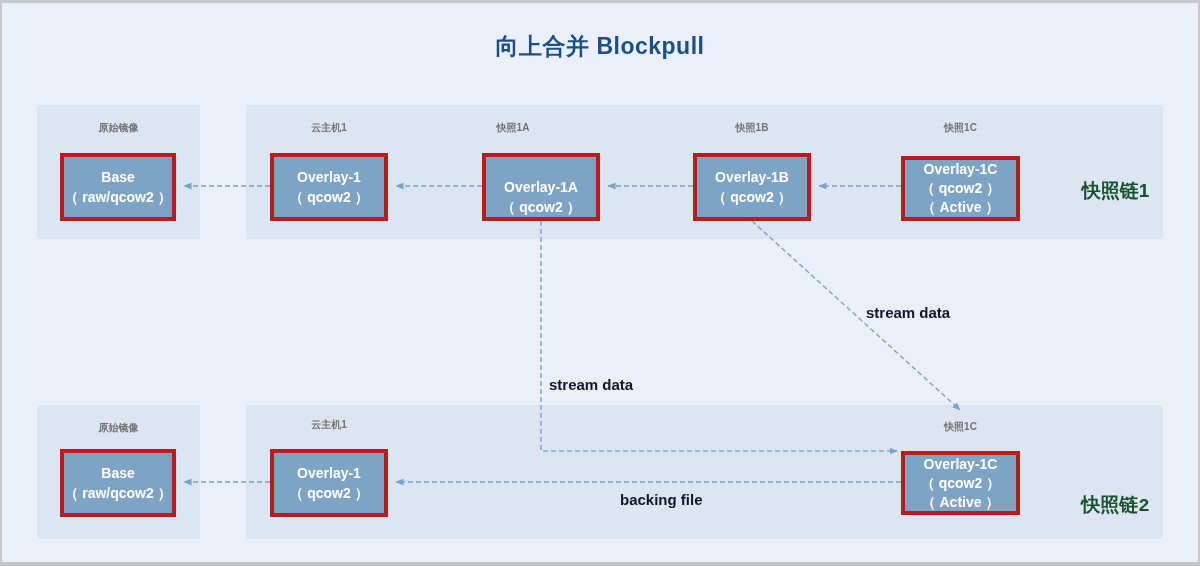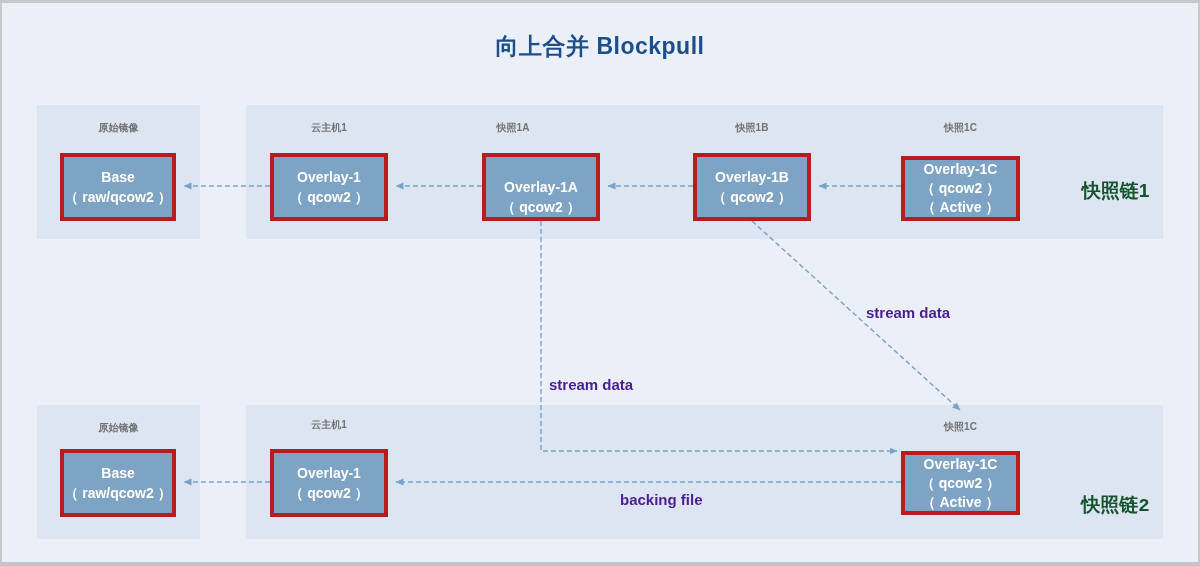--- a/index.html
+++ b/index.html
@@ -54,21 +54,21 @@
     display: flex;
     flex-direction: column;
     justify-content: center;
     line-height: 20px;
   }
   .node-box.three-lines { line-height: 19px; }
   .annotation {
     position: absolute;
     font-size: 15px;
     font-weight: 600;
-    color: #4c1d95;
+    color: #0f172a;
     white-space: nowrap;
   }
   svg.overlay {
     position: absolute;
     left: 0; top: 0;
     width: 1196px; height: 559px;
     pointer-events: none;
   }
   svg.overlay path {
     fill: none;

